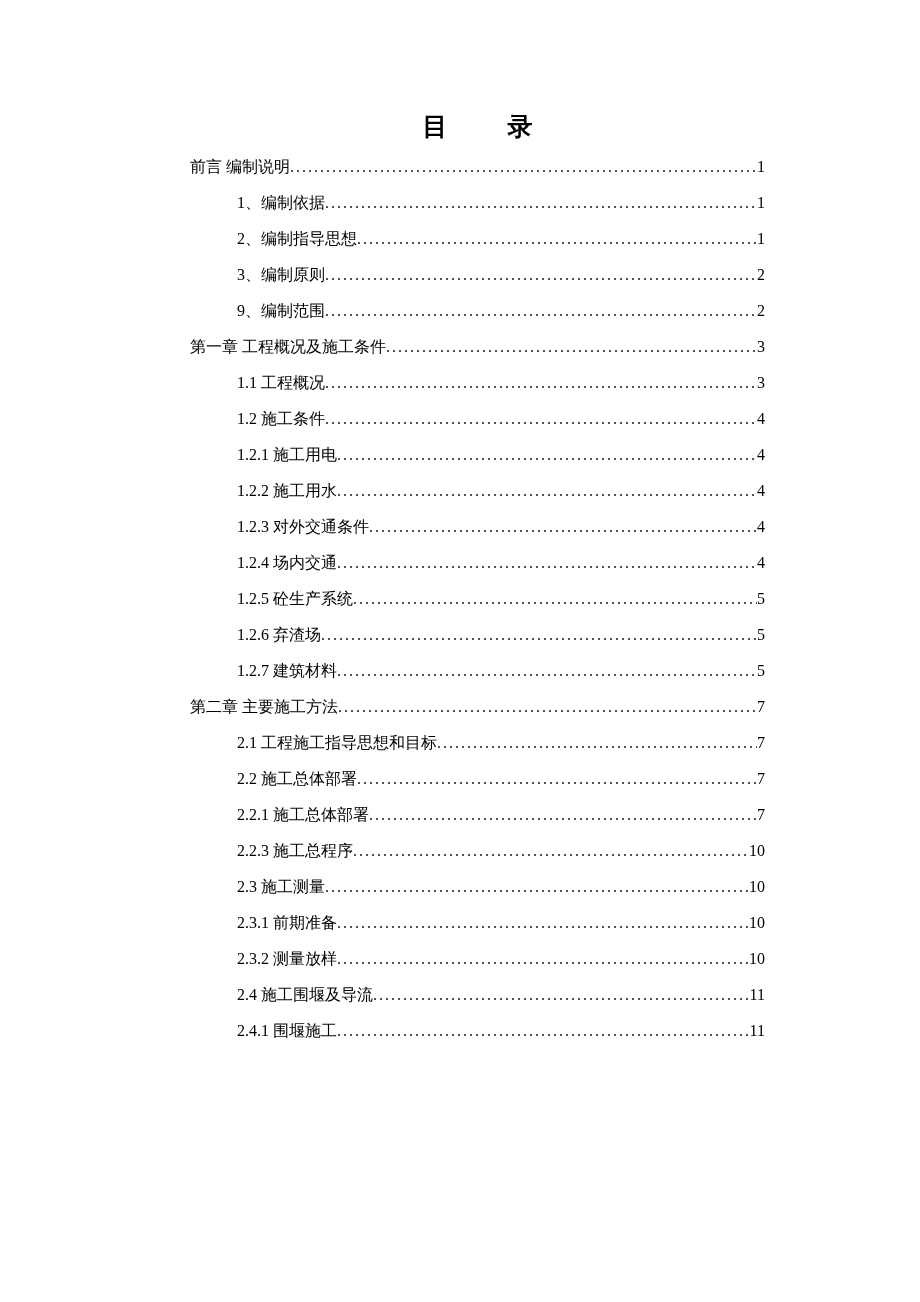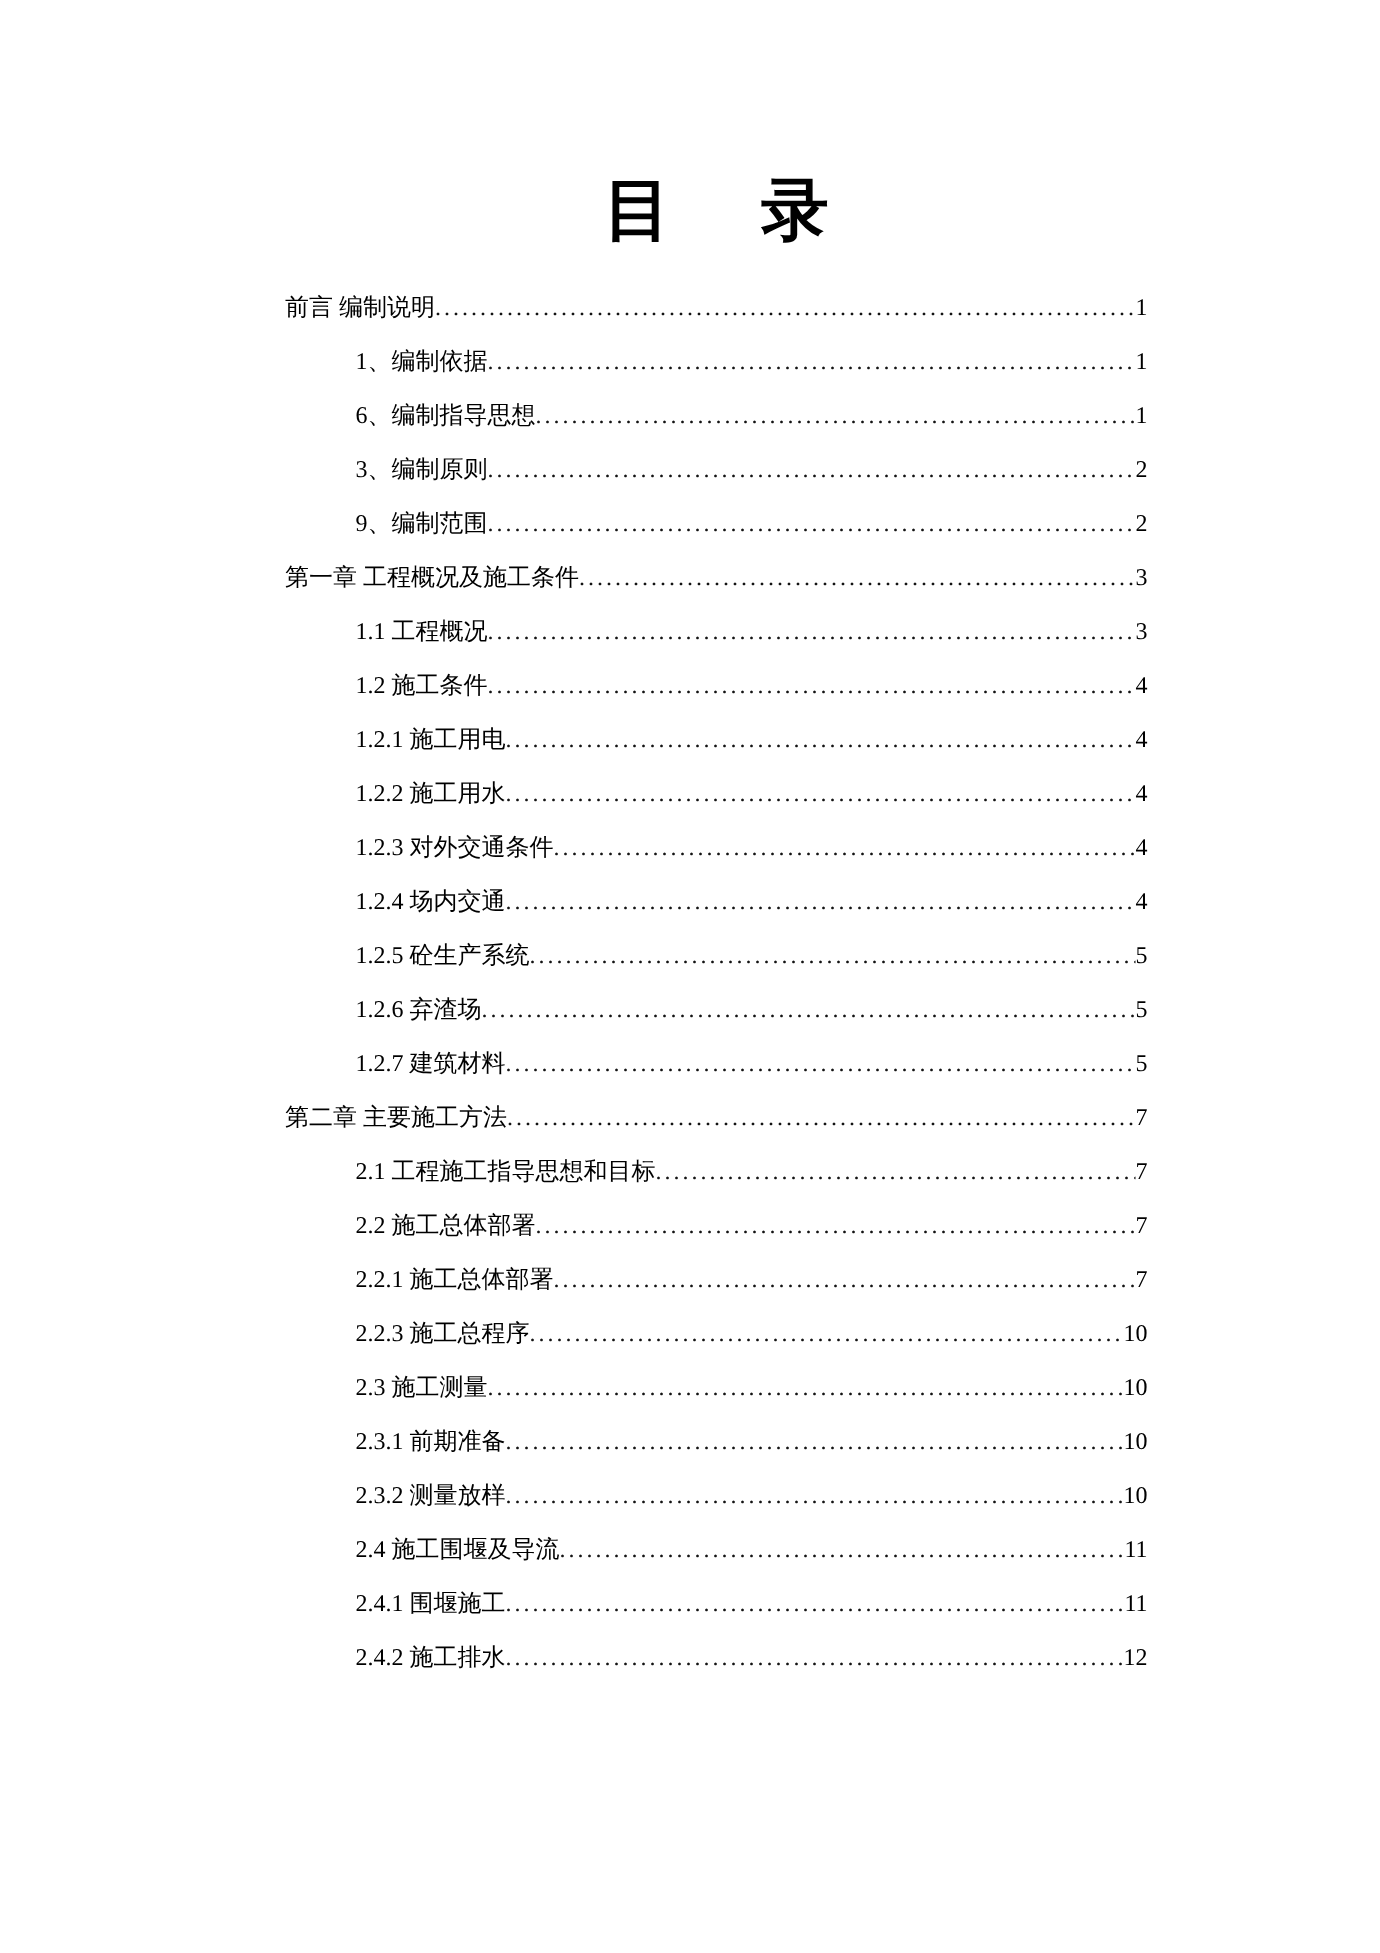--- a/index.html
+++ b/index.html
@@ -6,24 +6,24 @@
     body {
       width: 920px;
       height: 1302px;
       background: #fff;
       font-family: "SimSun", "宋体", serif;
       color: #000;
       padding: 110px 155px 90px 190px;
     }
     .page-title {
       text-align: center;
-      font-size: 45px;
+      font-size: 25px;
       font-weight: bold;
       letter-spacing: 60px;
-      margin-bottom: 28px;
+      margin-bottom: 16px;
       padding-left: 60px;
     }
     .toc {
       font-size: 16px;
       line-height: 1;
     }
     .toc-row {
       display: flex;
       align-items: baseline;
       margin-bottom: 20px;
@@ -59,21 +59,21 @@
       <span class="toc-label">前言   编制说明</span>
       <span class="toc-leader"></span>
       <span class="toc-page">1</span>
     </div>
     <div class="toc-row level-1">
       <span class="toc-label">1、编制依据</span>
       <span class="toc-leader"></span>
       <span class="toc-page">1</span>
     </div>
     <div class="toc-row level-1">
-      <span class="toc-label">6、编制指导思想</span>
+      <span class="toc-label">2、编制指导思想</span>
       <span class="toc-leader"></span>
       <span class="toc-page">1</span>
     </div>
     <div class="toc-row level-1">
       <span class="toc-label">3、编制原则</span>
       <span class="toc-leader"></span>
       <span class="toc-page">2</span>
     </div>
     <div class="toc-row level-1">
       <span class="toc-label">9、编制范围</span>
@@ -173,18 +173,13 @@
     <div class="toc-row level-1">
       <span class="toc-label">2.4 施工围堰及导流 </span>
       <span class="toc-leader"></span>
       <span class="toc-page"> 11</span>
     </div>
     <div class="toc-row level-1">
       <span class="toc-label">2.4.1 围堰施工</span>
       <span class="toc-leader"></span>
       <span class="toc-page">11</span>
     </div>
-    <div class="toc-row level-1">
-      <span class="toc-label">2.4.2 施工排水</span>
-      <span class="toc-leader"></span>
-      <span class="toc-page">12</span>
-    </div>
   </div>
 
 </body></html>

